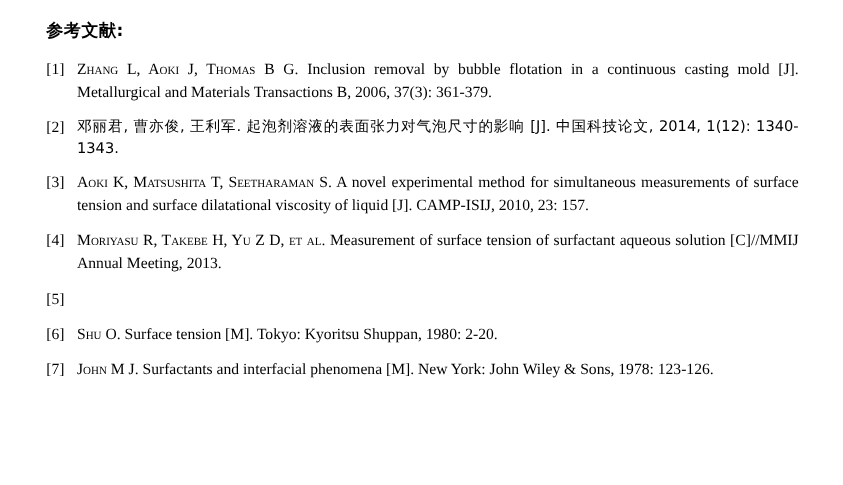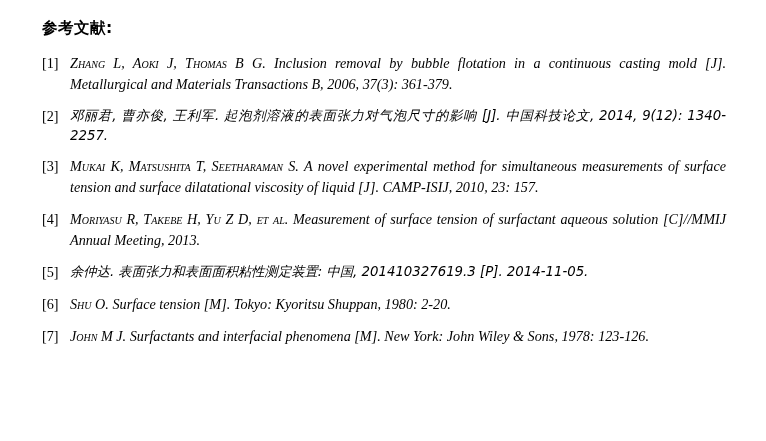--- a/index.html
+++ b/index.html
@@ -45,21 +45,20 @@
     text-align: left;
     padding-left: 2px;
     box-sizing: border-box;
     white-space: nowrap;
   }
   .ref-text {
     flex: 1 1 auto;
     text-align: justify;
     text-justify: inter-word;
     hyphens: none;
-    font-style: italic;
   }
   
   .sc {
     font-variant: small-caps;
   }
   .cjk {
     font-family: "DejaVu Sans", "Liberation Sans", sans-serif;
     font-size: 13.3px;
   }
 </style>
@@ -71,36 +70,35 @@
 
   <ul class="ref-list">
 
     <li class="ref-item">
       <span class="ref-num">[1]</span>
       <span class="ref-text"><span class="sc">Zhang L, Aoki J, Thomas B G.</span> <span>Inclusion removal by bubble flotation in a continuous casting mold [J]. Metallurgical and Materials Transactions B, 2006, 37(3): 361-379.</span></span>
     </li>
 
     <li class="ref-item">
       <span class="ref-num">[2]</span>
-      <span class="ref-text cjk">邓丽君, 曹亦俊, 王利军. 起泡剂溶液的表面张力对气泡尺寸的影响 [J]. 中国科技论文, 2014, 9(12): 1340-2257.</span>
+      <span class="ref-text cjk">邓丽君, 曹亦俊, 王利军. 起泡剂溶液的表面张力对气泡尺寸的影响 [J]. 中国科技论文, 2014, 1(12): 1340-1343.</span>
     </li>
 
     <li class="ref-item">
       <span class="ref-num">[3]</span>
-      <span class="ref-text"><span class="sc">Mukai K, Matsushita T, Seetharaman S.</span> <span>A novel experimental method for simultaneous measurements of surface tension and surface dilatational viscosity of liquid [J]. CAMP-ISIJ, 2010, 23: 157.</span></span>
+      <span class="ref-text"><span class="sc">Aoki K, Matsushita T, Seetharaman S.</span> <span>A novel experimental method for simultaneous measurements of surface tension and surface dilatational viscosity of liquid [J]. CAMP-ISIJ, 2010, 23: 157.</span></span>
     </li>
 
     <li class="ref-item">
       <span class="ref-num">[4]</span>
       <span class="ref-text"><span class="sc">Moriyasu R, Takebe H, Yu Z D, et al.</span> <span>Measurement of surface tension of surfactant aqueous solution [C]//MMIJ Annual Meeting, 2013.</span></span>
     </li>
 
     <li class="ref-item">
       <span class="ref-num">[5]</span>
-      <span class="ref-text cjk">余仲达. 表面张力和表面面积粘性测定装置: 中国, 201410327619.3 [P]. 2014-11-05.</span>
     </li>
 
     <li class="ref-item">
       <span class="ref-num">[6]</span>
       <span class="ref-text"><span class="sc">Shu O.</span> <span>Surface tension [M]. Tokyo: Kyoritsu Shuppan, 1980: 2-20.</span></span>
     </li>
 
     <li class="ref-item">
       <span class="ref-num">[7]</span>
       <span class="ref-text"><span class="sc">John M J.</span> <span>Surfactants and interfacial phenomena [M]. New York: John Wiley &amp; Sons, 1978: 123-126.</span></span>

